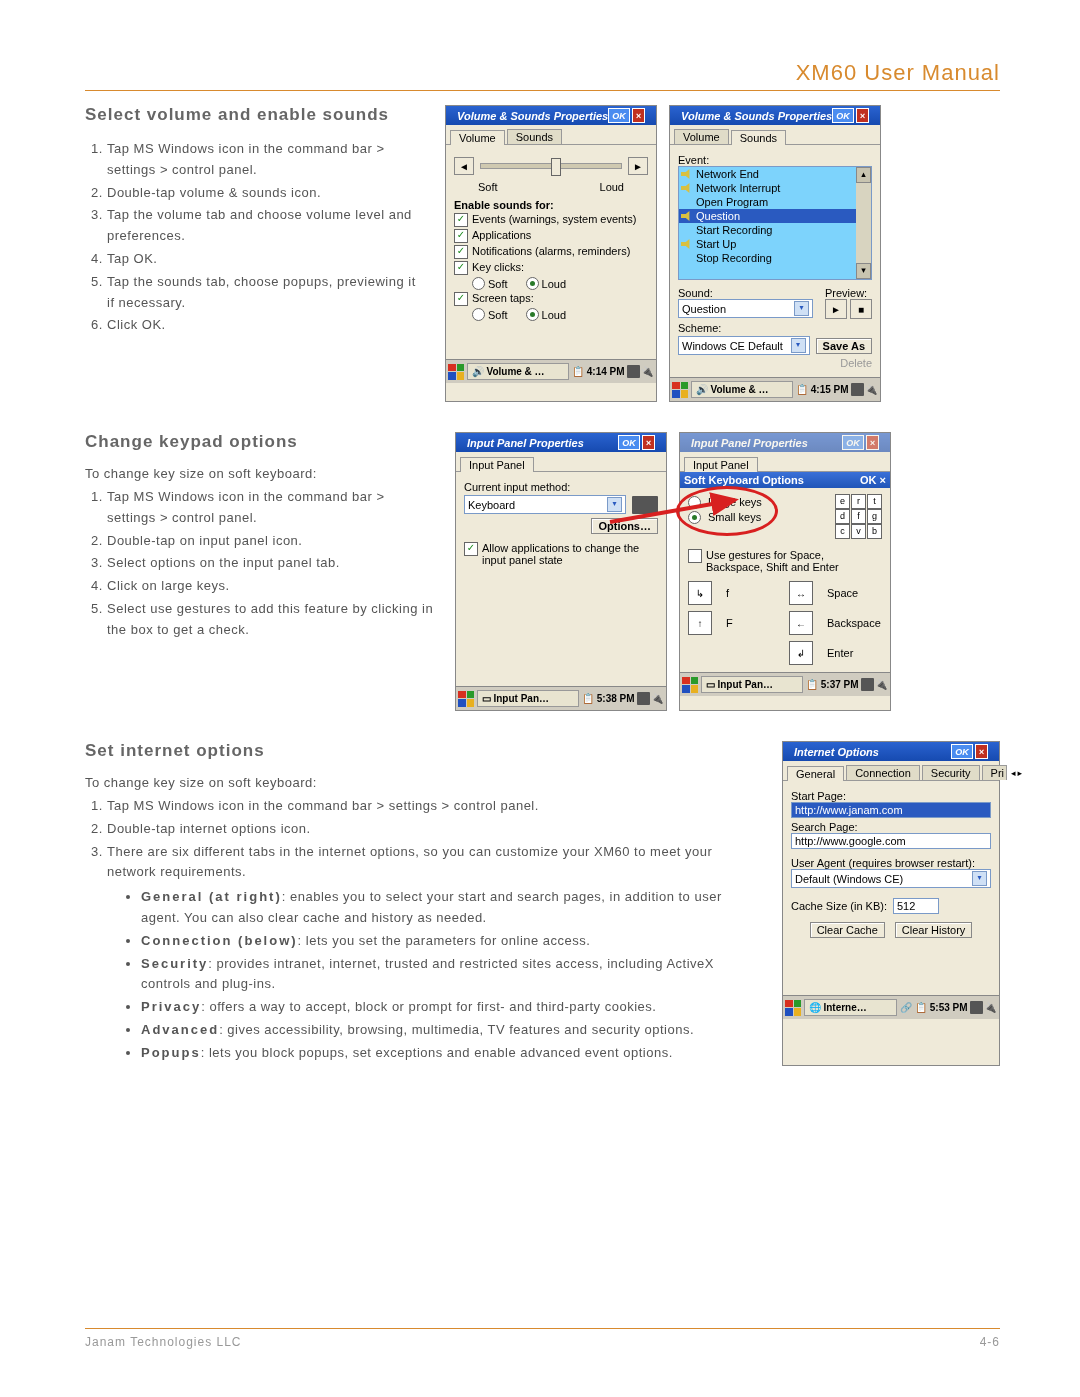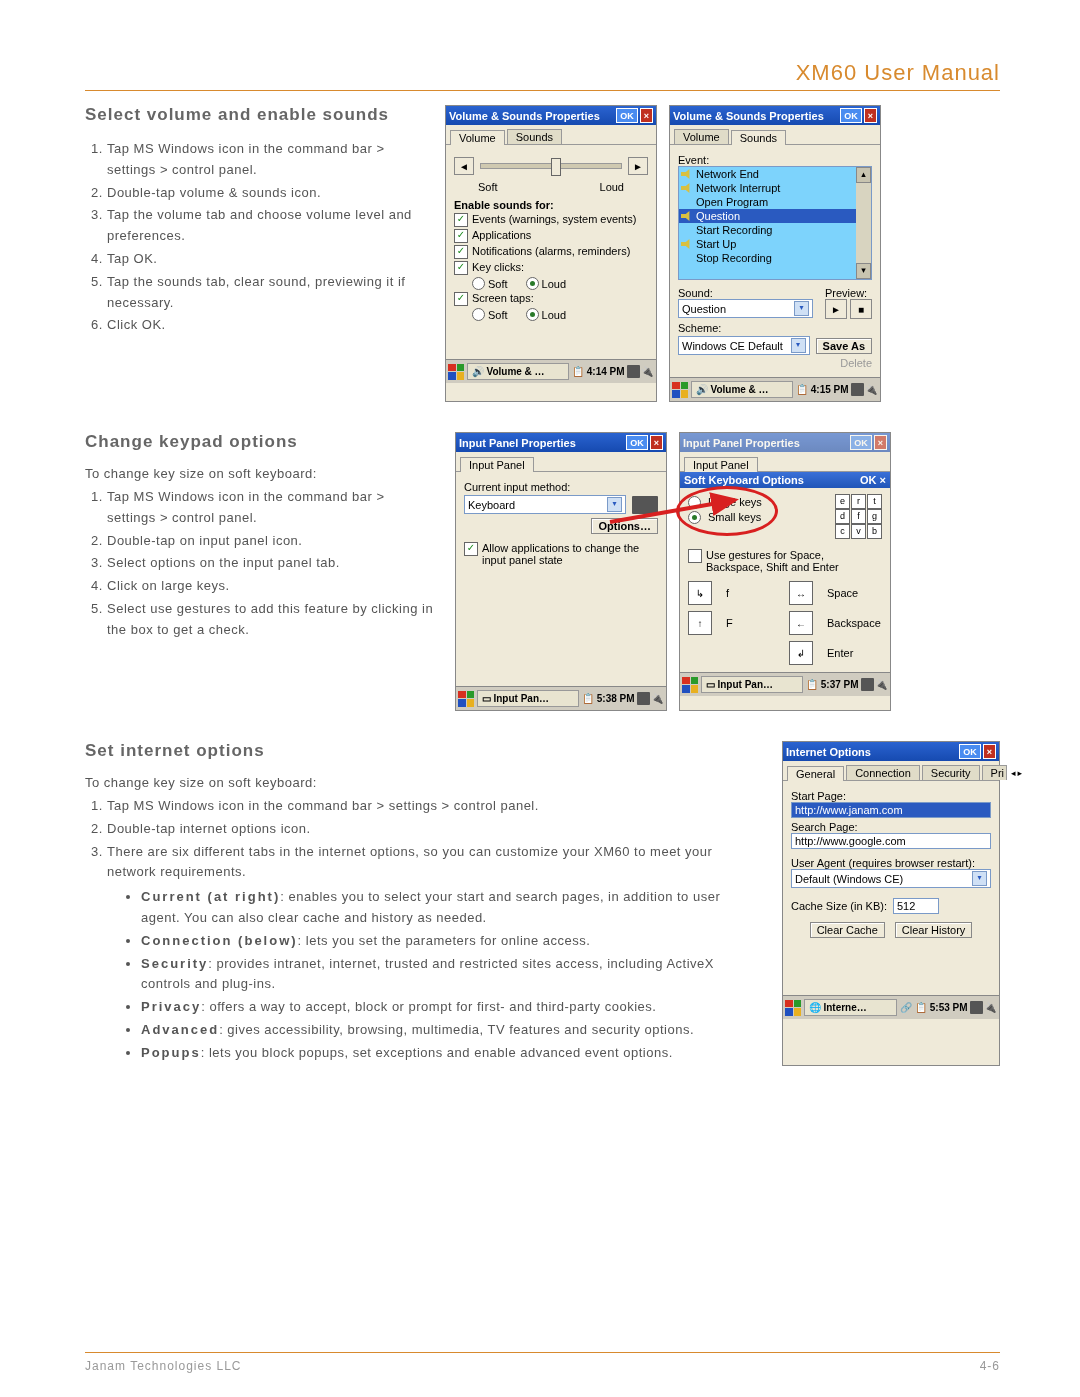--- a/index.html
+++ b/index.html
@@ -6,21 +6,21 @@
   .page { width:1080px; height:1397px; margin:0 auto; padding:60px 80px 30px 85px; box-sizing:border-box; position:relative; }
   .doc-title { text-align:right; color:#d88a2e; font-size:22px; letter-spacing:1px; padding-bottom:4px; border-bottom:1px solid #d88a2e; margin-bottom:14px;}
   .section { display:flex; gap:20px; margin-bottom:30px;}
   .text-col { flex:1; font-size:13px; color:#555; letter-spacing:0.5px;}
   .section-title { color:#666; font-size:17px; margin:0 0 14px 0; letter-spacing:1px;}
   ol.steps { margin:0 0 0 22px; padding:0; line-height:1.6;}
   ol.steps li { margin-bottom:2px;}
   ul.bullets { margin:4px 0 0 34px; padding:0; line-height:1.6; list-style:disc;}
   .shots { display:flex; gap:12px; }
   .device { width:210px; background:#efead9; border:1px solid #888; font-family: Tahoma, sans-serif; font-size:11px; color:#000;}
-  .titlebar { background:linear-gradient(#2a63d0,#164ab0); color:#fff; font-weight:bold; padding:2px 3px; display:flex; align-items:center; justify-content:space-between; font-size:11px;}
+  .titlebar { background:linear-gradient(#2a63d0,#164ab0); color:#fff; font-weight:bold; padding:2px 11px; display:flex; align-items:center; justify-content:space-between; font-size:11px;font-style:italic;}
   .titlebar .btns { display:flex; gap:2px;}
   .titlebar .btn { background:#4a8cf0; border:1px solid #fff; color:#fff; font-size:9px; font-weight:bold; padding:0 3px; line-height:12px; height:13px; display:flex; align-items:center;}
   .titlebar .btn.x { background:#c03020;}
   .tabs { background:#efead9; padding:4px 4px 0 4px; display:flex; gap:2px; border-bottom:1px solid #999;}
   .tab { background:#efead9; border:1px solid #999; border-bottom:none; padding:1px 8px; font-size:11px; position:relative;}
   .tab.active { background:#efead9; top:1px;}
   .tab.inactive { background:#e0dcc8;}
   .pane { padding:6px 8px 8px 8px; min-height:200px;}
   .label { font-size:11px; margin-top:3px;}
   .slider-row { display:flex; align-items:center; gap:6px; margin:6px 0;}
@@ -57,38 +57,38 @@
   .kbd-ico { background:#555; border-radius:1px;}
   .dlg-title { background:linear-gradient(#3a70d8,#2055b8); color:#fff; font-weight:bold; padding:2px 4px; font-size:11px; display:flex; justify-content:space-between;}
   .options-btn-row { text-align:right; margin:6px 0;}
   .arrow-svg { position:absolute; pointer-events:none;}
   .red-oval { border:3px solid #d82020; border-radius:50%; position:absolute;}
   .key { border:1px solid #666; width:13px; height:13px; font-size:9px; text-align:center; line-height:12px; background:#fff;}
   .keyrow { display:flex; gap:1px; justify-content:flex-end;}
   .gesture-box { border:1px solid #666; width:22px; height:22px; background:#fff; font-size:10px; display:flex; align-items:center; justify-content:center;}
   .input-field { background:#fff; border:1px solid #7a9ac8; padding:1px 3px; font-size:11px; width:100%; box-sizing:border-box;}
   .input-field.hl { background:#2a5ac0; color:#fff;}
-  .footer { position:absolute; bottom:24px; left:85px; right:80px; display:flex; justify-content:space-between; font-size:12px; color:#999; border-top:1px solid #d88a2e; padding-top:6px; letter-spacing:1px;}
+  .footer { position:absolute; bottom:48px; left:85px; right:80px; display:flex; justify-content:space-between; font-size:12px; color:#999; border-top:1px solid #d88a2e; padding-top:6px; letter-spacing:1px;}
   .intro { margin-bottom:6px;}
 </style>
 </head>
 <body>
 
 <div class="page">
   <div class="doc-title">XM60 User Manual</div>
 
   <div class="section">
     <div class="text-col" style="max-width:340px;">
       <h3 class="section-title">Select volume and enable sounds</h3>
       <ol class="steps">
         <li>Tap MS Windows icon in the command bar &gt; settings &gt; control panel.</li>
         <li>Double-tap volume &amp; sounds icon.</li>
         <li>Tap the volume tab and choose volume level and preferences.</li>
         <li>Tap OK.</li>
-        <li>Tap the sounds tab, clear sound, previewing it if necessary.</li>
+        <li>Tap the sounds tab, choose popups, previewing it if necessary.</li>
         <li>Click OK.</li>
       </ol>
     </div>
     <div class="shots">
 
       <div class="device">
         <div class="titlebar">
           <span>Volume &amp; Sounds Properties</span>
           <div class="btns">
             <span class="btn">OK</span>
@@ -397,21 +397,21 @@
 
   <div class="section">
     <div class="text-col">
       <h3 class="section-title">Set internet options</h3>
       <div class="intro">To change key size on soft keyboard:</div>
       <ol class="steps">
         <li>Tap MS Windows icon in the command bar &gt; settings &gt; control panel.</li>
         <li>Double-tap internet options icon.</li>
         <li><span>There are six different tabs in the internet options, so you can customize your XM60 to meet your network requirements.</span>
           <ul class="bullets">
-            <li><span class="bold" style="letter-spacing:2px;">Current (at right)</span><span>: enables you to select your start and search pages, in addition to user agent. You can also clear cache and history as needed.</span></li>
+            <li><span class="bold" style="letter-spacing:2px;">General (at right)</span><span>: enables you to select your start and search pages, in addition to user agent. You can also clear cache and history as needed.</span></li>
             <li><span class="bold" style="letter-spacing:2px;">Connection (below)</span><span>: lets you set the parameters for online access.</span></li>
             <li><span class="bold" style="letter-spacing:2px;">Security</span><span>: provides intranet, internet, trusted and restricted sites access, including ActiveX controls and plug-ins.</span></li>
             <li><span class="bold" style="letter-spacing:2px;">Privacy</span><span>: offers a way to accept, block or prompt for first- and third-party cookies.</span></li>
             <li><span class="bold" style="letter-spacing:2px;">Advanced</span><span>: gives accessibility, browsing, multimedia, TV features and security options.</span></li>
             <li><span class="bold" style="letter-spacing:2px;">Popups</span><span>: lets you block popups, set exceptions and enable advanced event options.</span></li>
           </ul>
         </li>
       </ol>
     </div>
     <div class="shots">

